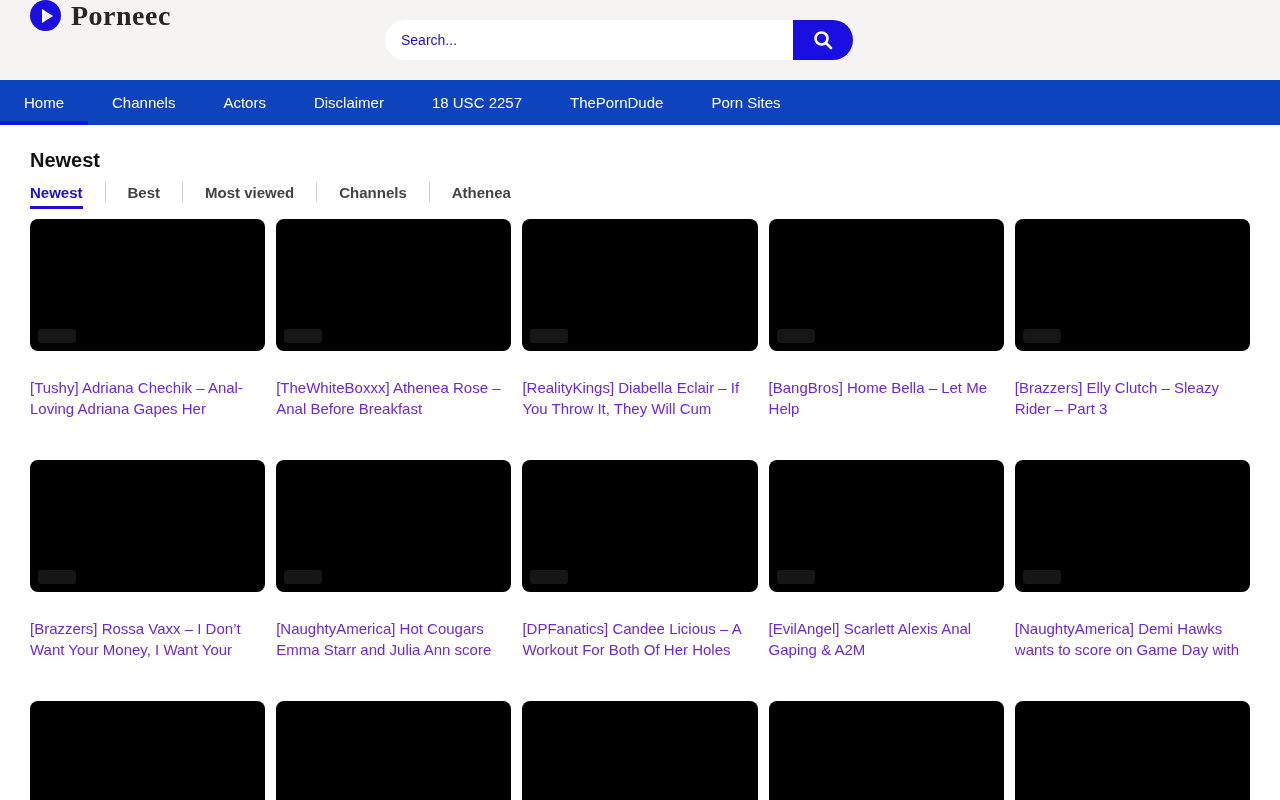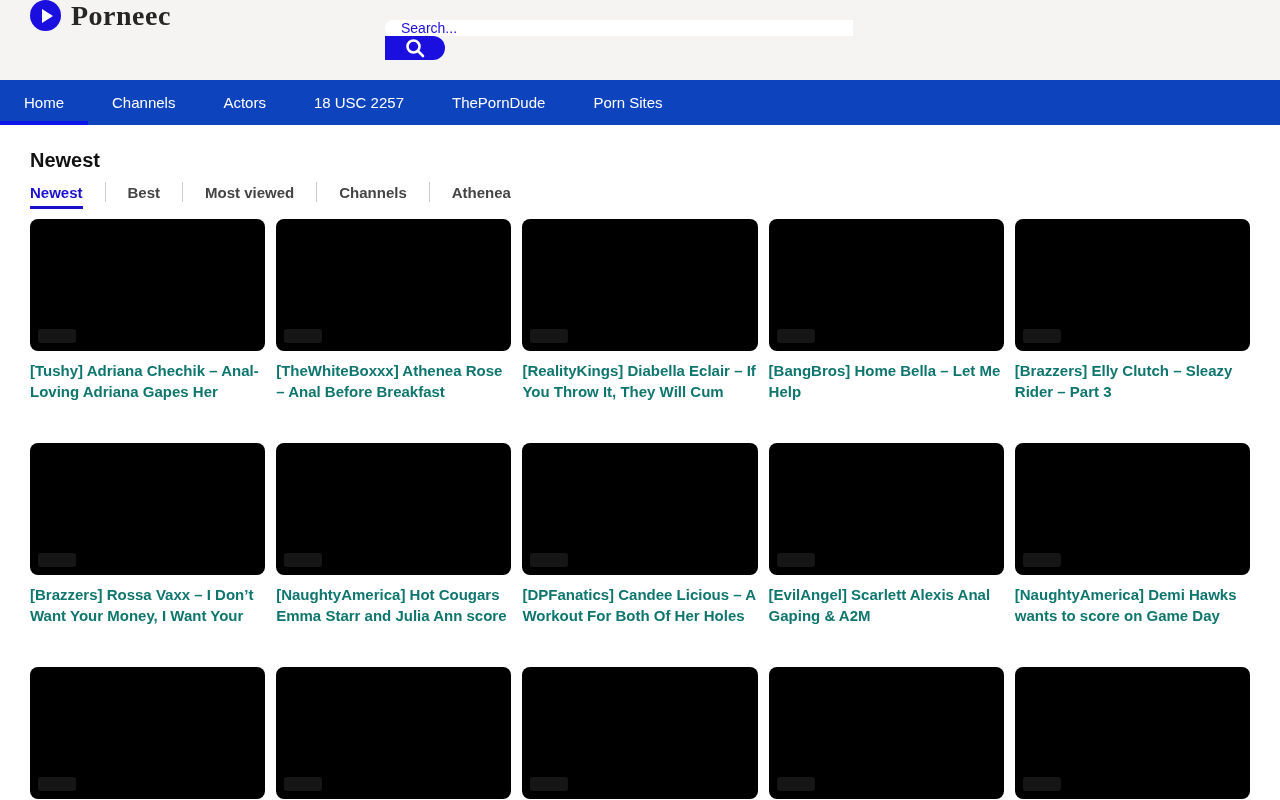--- a/index.html
+++ b/index.html
@@ -49,21 +49,20 @@
     color: #262626;
     letter-spacing: 0.5px;
   }
   .search {
     position: absolute;
     left: 385px;
     top: 20px;
     width: 468px;
     height: 40px;
     display: flex;
-    flex-direction: column;
   }
   .search input {
     flex: 1;
     height: 40px;
     border: none;
     outline: none;
     background: #ffffff;
     border-radius: 20px 0 0 20px;
     padding: 0 16px;
     font-family: "Liberation Sans", sans-serif;
@@ -161,24 +160,24 @@
   .duration {
     position: absolute;
     left: 8px;
     bottom: 8px;
     width: 38px;
     height: 14px;
     border-radius: 3px;
     background: #161616;
   }
   .card-title {
-    margin-top: 9px;
+    margin-top: 26px;
     font-size: 15px;
-    font-weight: 700;
-    color: #0f766e;
+    font-weight: 400;
+    color: #6d28d9;
     line-height: 21px;
     max-height: 42px;
     overflow: hidden;
   }
 </style>
 </head>
 <body>
 
 <header class="header">
   <div class="logo">
@@ -195,20 +194,21 @@
         <line x1="15" y1="15" x2="20" y2="20" stroke="#ffffff" stroke-width="2.6" stroke-linecap="round"></line>
       </svg>
     </button>
   </div>
 </header>
 
 <nav class="nav">
   <div class="nav-item active">Home</div>
   <div class="nav-item">Channels</div>
   <div class="nav-item">Actors</div>
+  <div class="nav-item">Disclaimer</div>
   <div class="nav-item">18 USC 2257</div>
   <div class="nav-item">ThePornDude</div>
   <div class="nav-item">Porn Sites</div>
 </nav>
 
 <main class="main">
   <h2 class="page-heading">Newest</h2>
 
   <div class="tabs">
     <span class="tab active">Newest</span>

